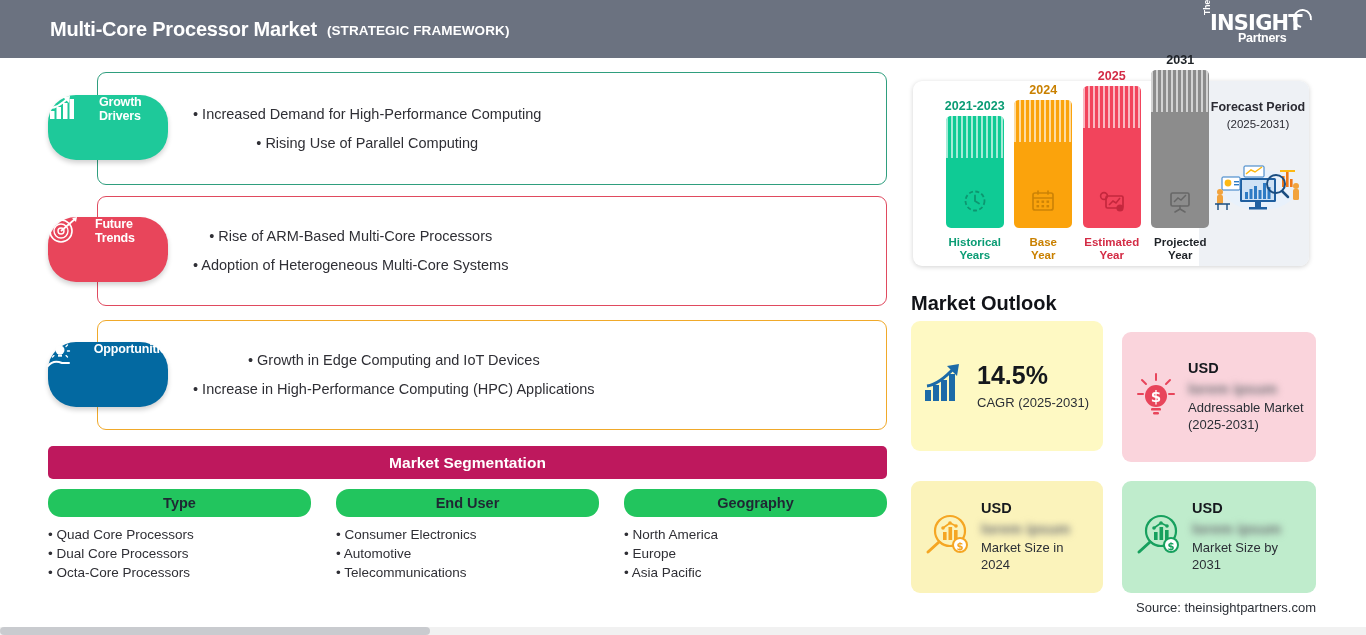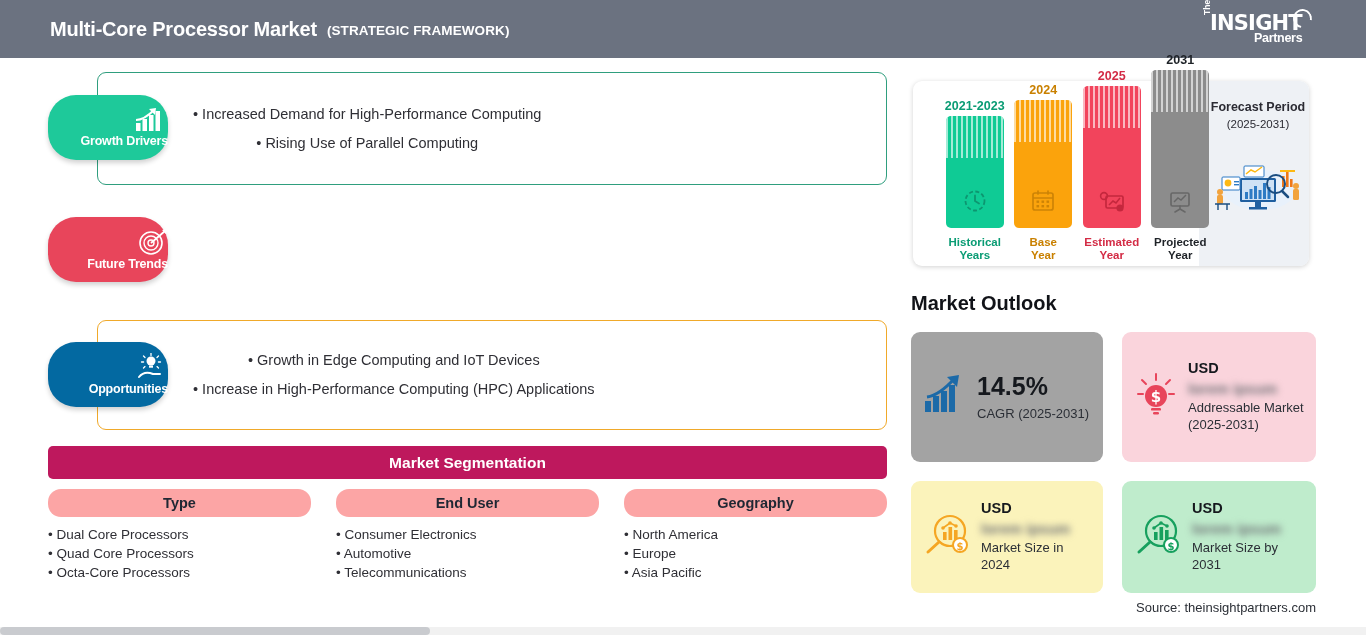--- a/index.html
+++ b/index.html
@@ -34,21 +34,21 @@
     font-size: 8.5px; font-weight: bold;
     transform: rotate(-90deg); transform-origin: left top;
     letter-spacing: 0px;
   }
   .logo-insight {
     position: absolute; left: 8px; top: 2px;
     font-size: 21px; font-weight: bold; letter-spacing: -0.8px;
     font-family: "DejaVu Sans", sans-serif;
   }
   .logo-partners {
-    position: absolute; left: 52px; top: 22px;
+    position: absolute; left: 36px; top: 22px;
     font-size: 12.5px; font-weight: bold; letter-spacing: -0.3px;
   }
   .logo-arc {
     position: absolute; right: 2px; top: 0px;
     width: 19px; height: 19px; border: 2.2px solid #fff;
     border-radius: 50%; border-bottom-color: transparent;
     transform: rotate(-35deg);
   }
 
   
@@ -68,22 +68,22 @@
   .bullet {
     font-size: 14.5px; color: #2f2f35; line-height: 1.25;
     white-space: nowrap;
   }
   .bullet::before { content: "• "; color: #2f2f35; }
 
   
   .badge {
     position: absolute; left: 48px; width: 120px; height: 65px;
     border-radius: 28px 28px 28px 28px;
-    display: flex; flex-direction: column; align-items: flex-end;
-    justify-content: center; gap: 1px;
+    display: flex; flex-direction: row; align-items: flex-start;
+    justify-content: center; gap: 17px;
     box-shadow: 0 3px 5px rgba(0,0,0,0.18);
     color: #fff;
   }
   .badge-label { font-size: 12.5px; font-weight: bold; letter-spacing: -0.2px; }
   .badge.growth      { top: 95px;  background: #1ec99a; }
   .badge.trends      { top: 217px; background: #e8455b; }
   .badge.opportunity { top: 342px; background: #0369a1; }
   .badge svg { display: block; }
 
   
@@ -92,21 +92,21 @@
     background: #be185d; border-radius: 5px;
     display: flex; align-items: center; justify-content: center;
     color: #fff; font-size: 15.5px; font-weight: bold;
   }
   .seg-cols {
     position: absolute; left: 48px; top: 489px; width: 839px;
     display: flex; gap: 25px;
   }
   .seg-col { width: 263px; }
   .seg-col-head {
-    height: 28px; background: #fca5a5; border-radius: 13px;
+    height: 28px; background: #22c55e; border-radius: 13px;
     display: flex; align-items: center; justify-content: center;
     font-size: 14.5px; font-weight: bold; color: #1f2733;
   }
   .seg-list { margin-top: 10px; display: flex; flex-direction: column; gap: 4px; }
   .seg-item { font-size: 13.5px; color: #2f2f35; }
   .seg-item::before { content: "• "; }
 
   
   .timeline {
     position: absolute; left: 913px; top: 81px;
@@ -164,22 +164,22 @@
   
   .outlook-title {
     position: absolute; left: 911px; top: 292px;
     font-size: 20px; font-weight: bold; color: #111318;
   }
   .card {
     position: absolute; border-radius: 9px;
     display: flex; align-items: center; padding: 0 12px;
   }
   .card.cagr {
-    left: 911px; top: 332px; width: 192px; height: 130px;
-    background: #a3a3a3; gap: 10px;
+    left: 911px; top: 321px; width: 192px; height: 130px;
+    background: #fef9c3; gap: 10px;
   }
   .card.tam {
     left: 1122px; top: 332px; width: 194px; height: 130px;
     background: #fad4dc; gap: 10px; align-items: center;
   }
   .card.size24 {
     left: 911px; top: 481px; width: 192px; height: 112px;
     background: #fbf3bb; gap: 10px;
   }
   .card.size31 {
@@ -238,20 +238,26 @@
         <rect x="8.5" y="12" width="4.5" height="12" fill="#fff"></rect>
         <rect x="15" y="8" width="4.5" height="16" fill="#fff"></rect>
         <rect x="21.5" y="4" width="4.5" height="20" fill="#fff"></rect>
         <path d="M2 13 C8 13, 14 9, 20 3" stroke="#fff" stroke-width="2" fill="none"></path>
         <path d="M15 2 L22 1 L21 8 Z" fill="#fff"></path>
       </svg>
     </span>
     <span class="badge-label">Growth Drivers</span>
   </div>
 
+  <div class="panel red">
+    <div class="bullets">
+      <div class="bullet">Rise of ARM-Based Multi-Core Processors</div>
+      <div class="bullet">Adoption of Heterogeneous Multi-Core Systems</div>
+    </div>
+  </div>
   <div class="badge trends">
     <span>
       <svg width="30" height="27" viewBox="0 0 30 27">
         <circle cx="13" cy="14" r="11" fill="none" stroke="#fff" stroke-width="1.6"></circle>
         <circle cx="13" cy="14" r="7" fill="none" stroke="#fff" stroke-width="1.4"></circle>
         <circle cx="13" cy="14" r="3" fill="none" stroke="#fff" stroke-width="1.4"></circle>
         <path d="M13 14 L27 2" stroke="#fff" stroke-width="1.8"></path>
         <path d="M24 1 L29 0 L28 5 Z" fill="#fff"></path>
       </svg>
     </span>
@@ -282,22 +288,22 @@
       </svg>
     </span>
     <span class="badge-label">Opportunities</span>
   </div>
 
   <div class="seg-header">Market Segmentation</div>
   <div class="seg-cols">
     <div class="seg-col">
       <div class="seg-col-head">Type</div>
       <div class="seg-list">
+        <div class="seg-item">Quad Core Processors</div>
         <div class="seg-item">Dual Core Processors</div>
-        <div class="seg-item">Quad Core Processors</div>
         <div class="seg-item">Octa-Core Processors</div>
       </div>
     </div>
     <div class="seg-col">
       <div class="seg-col-head">End User</div>
       <div class="seg-list">
         <div class="seg-item">Consumer Electronics</div>
         <div class="seg-item">Automotive</div>
         <div class="seg-item">Telecommunications</div>
       </div>

